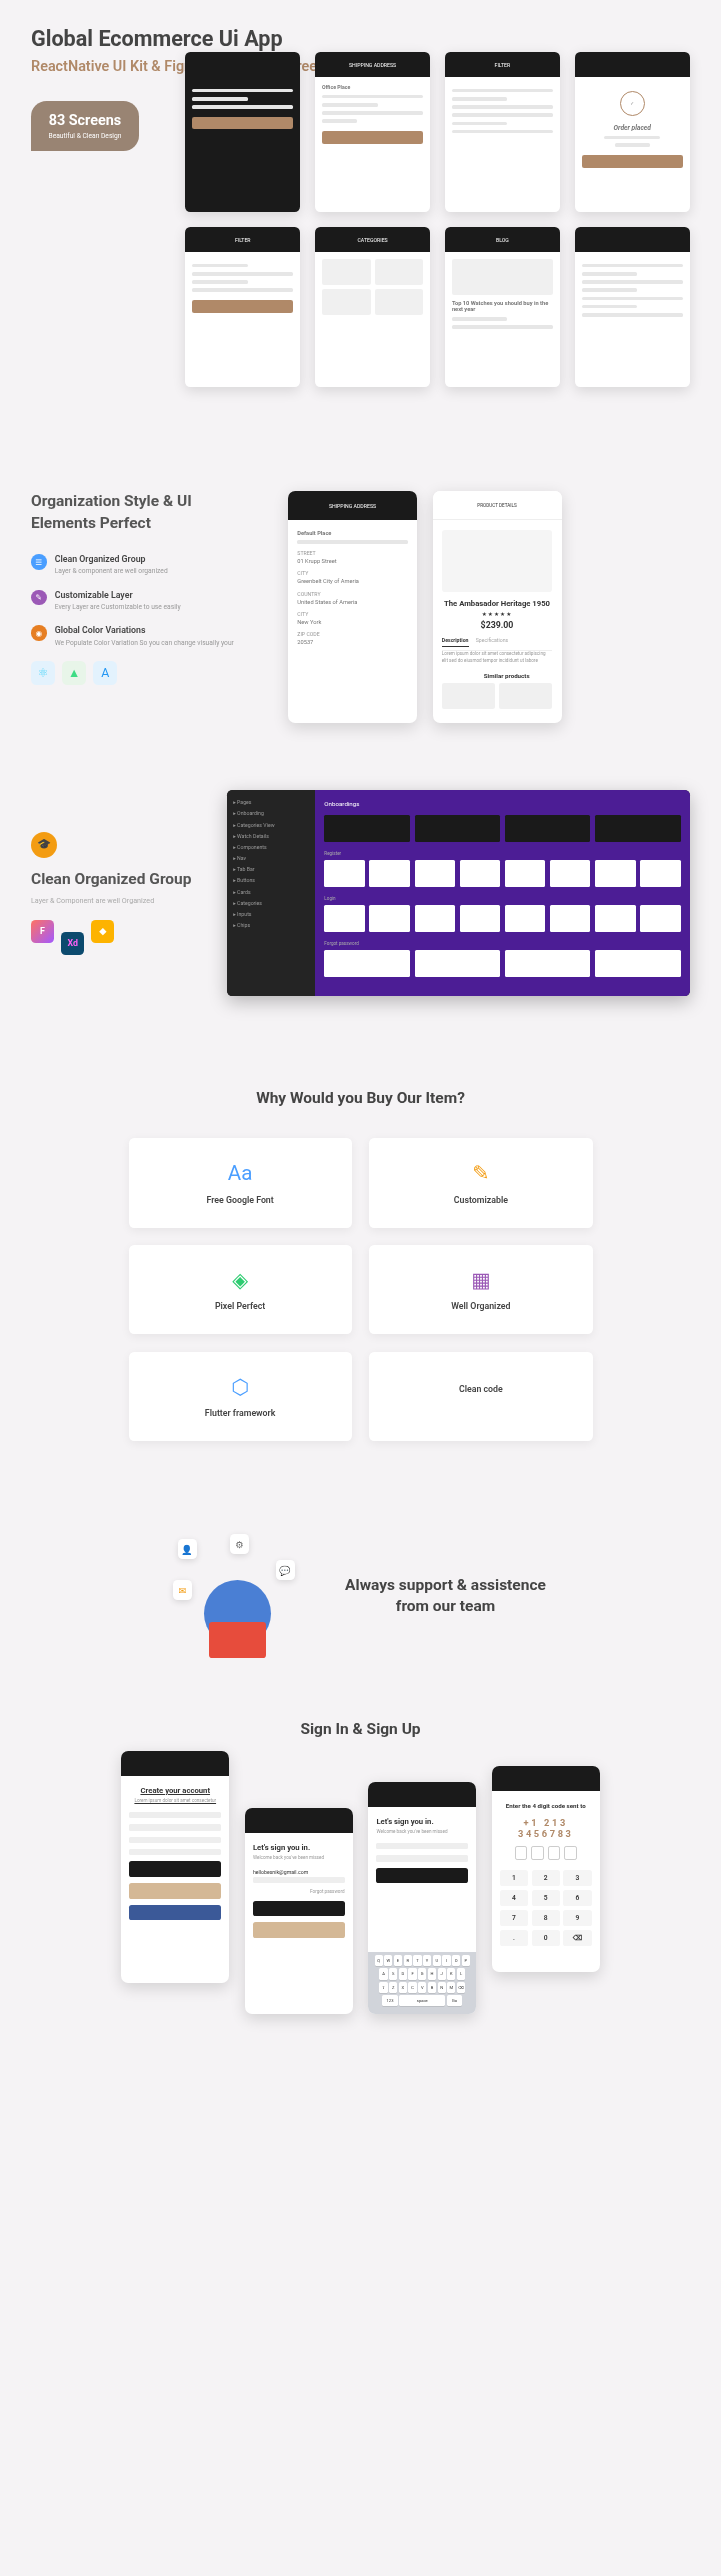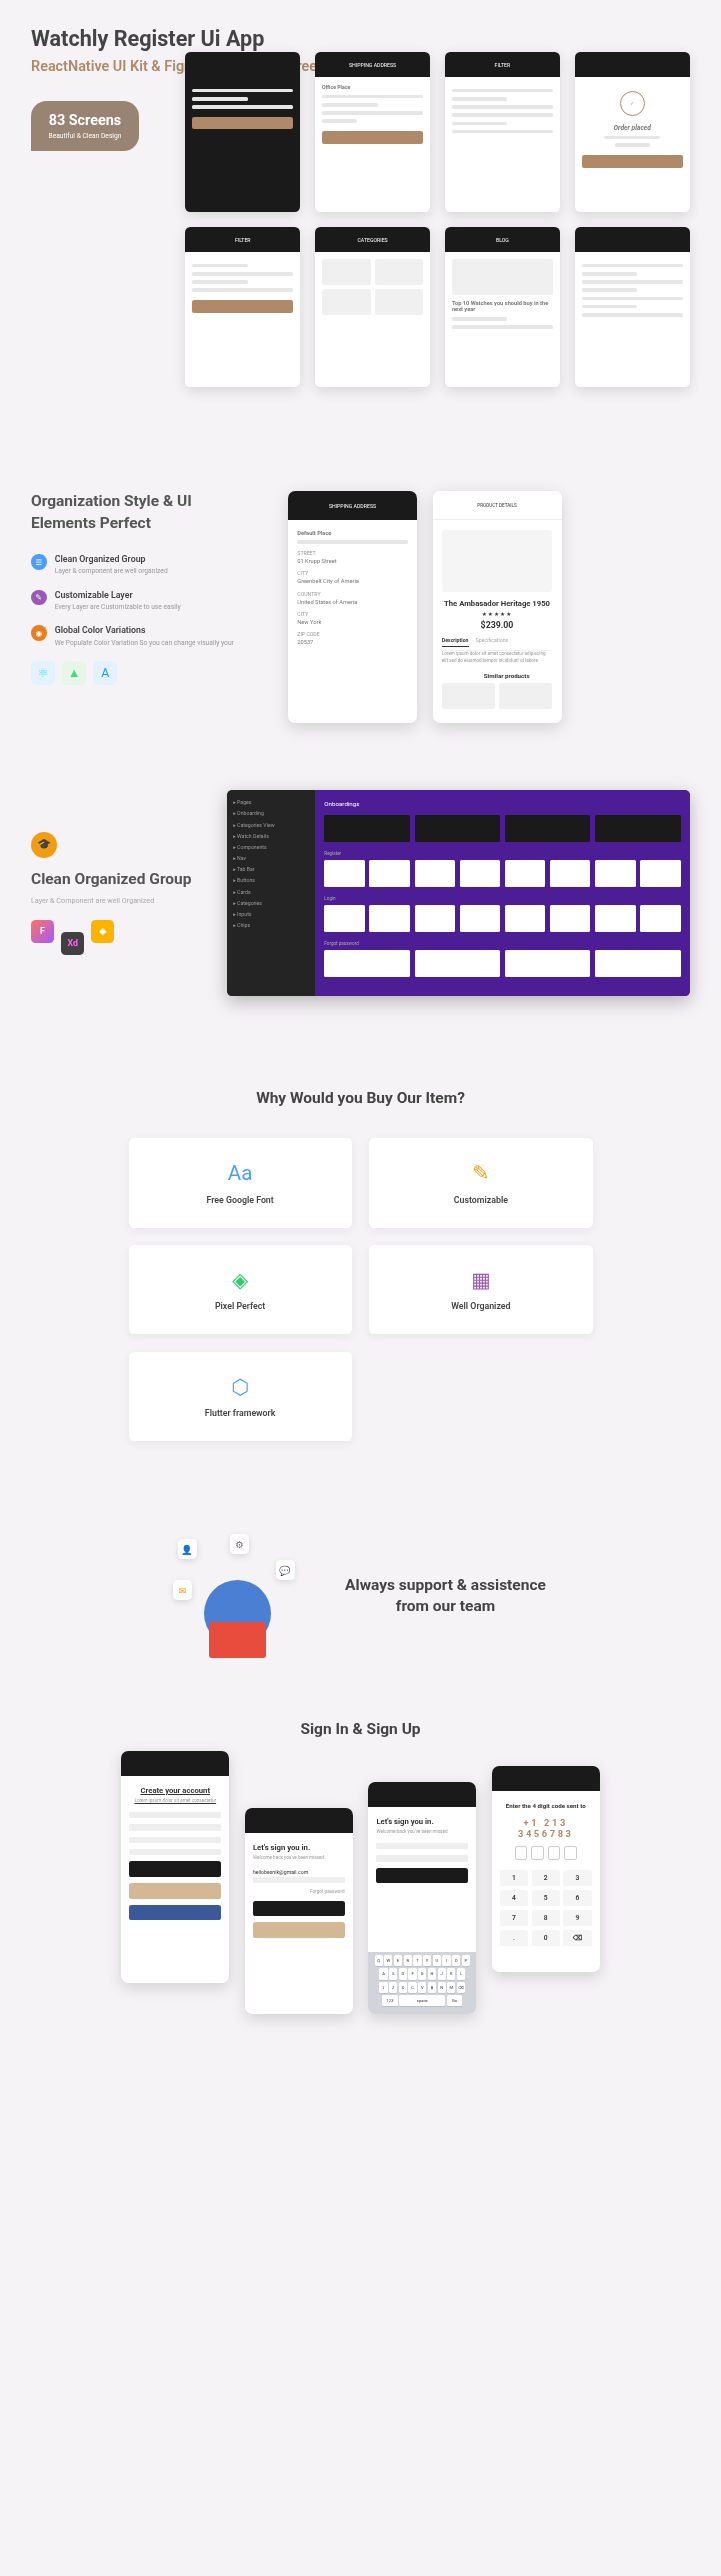--- a/index.html
+++ b/index.html
@@ -61,21 +61,21 @@
 
 
 .cog { display: flex; padding: 36px 31px 52px; gap: 31px; align-items: center; }
 .cog-left { flex: 0 0 165px; }
 .cog-ico { width: 26px; height: 26px; background: #f39c12; border-radius: 50%; display: flex; align-items: center; justify-content: center; color: #fff; font-size: 11.3px; margin-bottom: 11.3px; }
 .cog-title { font-size: 15.5px; color: #555; font-weight: 700; line-height: 1.3; margin-bottom: 7.2px; }
 .cog-desc { font-size: 7.2px; color: #aaa; margin-bottom: 14.4px; }
 .tool-icons { display: flex; gap: 7.2px; }
 .tool-ico { width: 23px; height: 23px; border-radius: 4.6px; display: flex; align-items: center; justify-content: center; font-weight: 700; font-size: 8.8px; }
 .tool-ico.figma { background: linear-gradient(135deg,#ff7262,#a259ff); color: #fff; }
-.tool-ico.xd { background: #404040; color: #ff61f6; margin-top: 12px; }
+.tool-ico.xd { background: #0c4a6e; color: #ff61f6; margin-top: 12px; }
 .tool-ico.sketch { background: #fdb300; color: #fff; }
 .cog-right { flex: 1; }
 .figma-shot { background: #2c2c2c; border-radius: 5.2px; height: 206px; display: flex; overflow: hidden; box-shadow: 0 5.2px 18.5px rgba(0,0,0,.25); }
 .figma-side { width: 88px; background: #242424; padding: 6.2px; font-size: 5.2px; color: #999; }
 .figma-side-row { padding: 2.6px 0; }
 .figma-main { flex: 1; background: #4c1d95; padding: 9.3px; }
 .figma-title { color: #fff; font-size: 6.2px; margin-bottom: 7.2px; }
 .figma-row { display: flex; gap: 4.6px; margin-bottom: 9.3px; }
 .figma-cell { background: #fff; height: 27px; flex: 1; border-radius: 1.5px; }
 .figma-cell.dark { background: #1a1a1a; }
@@ -121,21 +121,21 @@
 .keyboard-mock { position: absolute; bottom: 0; left: 0; right: 0; background: #d1d4da; height: 62px; padding: 3.1px; }
 .kbd-row { display: flex; gap: 1.5px; margin-bottom: 2.1px; justify-content: center; }
 .kbd-key { background: #fff; width: 8.2px; height: 11.3px; border-radius: 1.5px; font-size: 4.1px; display: flex; align-items: center; justify-content: center; box-shadow: 0 0.5px 0 rgba(0,0,0,.2); }
 </style>
 </head>
 <body>
 
 <div class="container">
 
   <div class="hero">
-    <h1 class="hero-title">Watchly Register Ui App</h1>
+    <h1 class="hero-title">Global Ecommerce Ui App</h1>
     <div class="hero-subtitle">ReactNative UI Kit &amp; Figma, XD, Sketch (Free)</div>
     <div class="badge-screens">
       <span class="badge-num">83 Screens</span>
       <span class="badge-txt">Beautiful &amp; Clean Design</span>
     </div>
 
     <div class="mock-grid">
       <div class="mock dark">
         <div class="mock-hdr"></div>
         <div class="mock-body">
@@ -380,20 +380,24 @@
           <span class="why-ico green">◈</span>
           <div class="why-label">Pixel Perfect</div>
         </div>
         <div class="why-card">
           <span class="why-ico purple">▦</span>
           <div class="why-label">Well Organized</div>
         </div>
         <div class="why-card">
           <span class="why-ico blue">⬡</span>
           <div class="why-label">Flutter framework</div>
+        </div>
+        <div class="why-card">
+          <span class="why-ico teal"></span>
+          <div class="why-label">Clean code</div>
         </div>
       </div>
   </div>
 
   <div class="support">
     <div class="support-img">
       <div class="float-ico" style="top:5.2px;left:5.2px;background:#fff;color:#4a9eff;">👤</div>
       <div class="float-ico" style="top:0;left:57px;background:#fff;color:#666;">⚙</div>
       <div class="float-ico" style="top:26px;left:103px;background:#fff;color:#27ae60;">💬</div>
       <div class="float-ico" style="top:46px;left:0;background:#fff;color:#f39c12;">✉</div>

